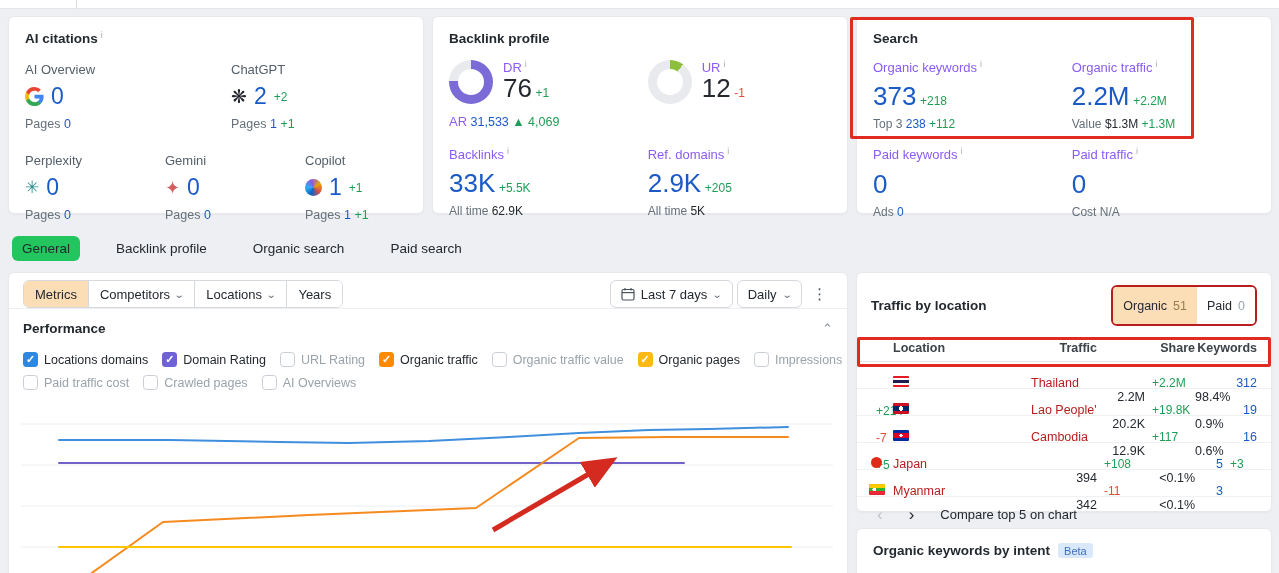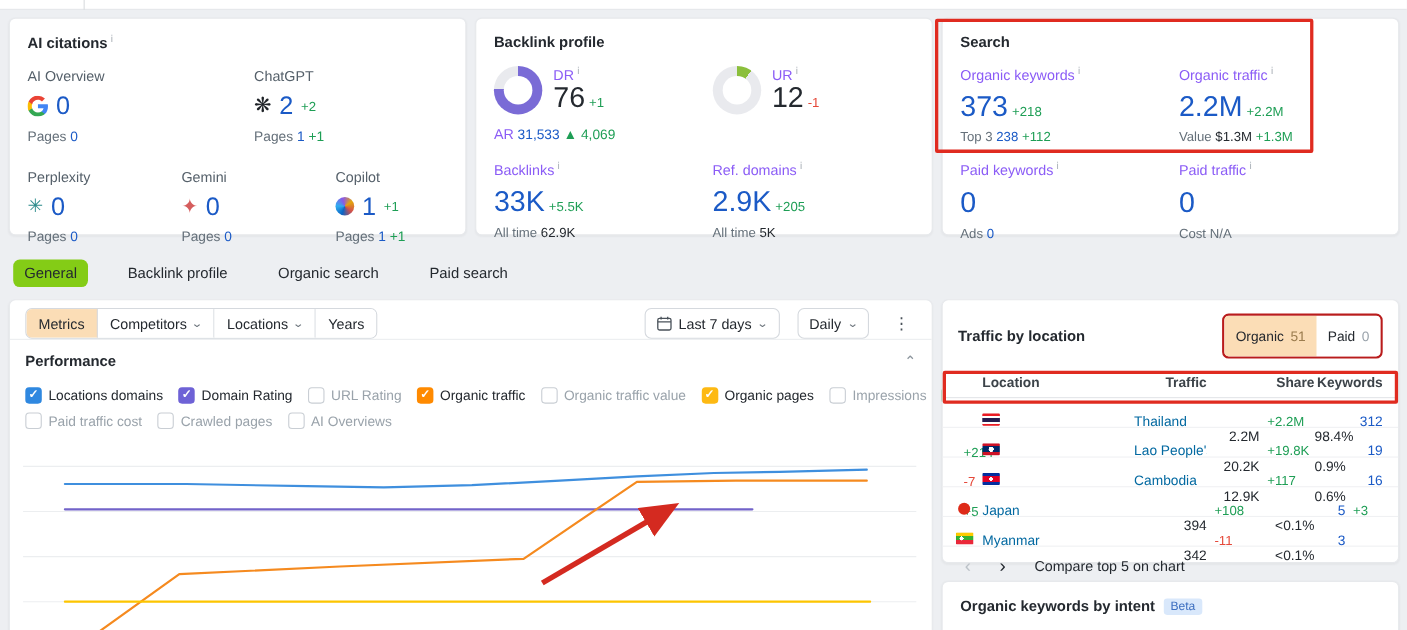--- a/index.html
+++ b/index.html
@@ -49,31 +49,31 @@
   .redbox { position:absolute; border:3px solid #e02b20; border-radius:2px; pointer-events:none; z-index:30; }
   #redbox-search { left:850px; top:17px; width:344px; height:122px; }
   #redbox-thailand { left:857px; top:337px; width:414px; height:30px; }
 
   
   #card-search { left:856px; top:16px; width:416px; height:198px; padding:14px 16px; }
 
   
   .tabs { position:absolute; left:8px; top:233px; height:30px; display:flex; align-items:center; gap:26px; padding-left:4px; font-size:13.5px; }
   .tab { color:#24292f; padding:5px 10px; border-radius:6px; cursor:pointer; }
-  .tab.active { background:#84cc16; }
+  .tab.active { background:#22c55e; }
 
   
   #card-main { left:8px; top:272px; width:840px; height:310px; }
   .toolbar { display:flex; align-items:flex-end; height:36px; padding:0 14px; border-bottom:1px solid #eceef0; }
   .segmented { display:flex; border:1px solid #d5d9de; border-radius:6px; overflow:hidden; height:28px; }
   .seg-btn { display:flex; align-items:center; gap:5px; padding:0 11px; font-size:13px; color:#24292f; border-right:1px solid #d5d9de; background:#fff; cursor:pointer; }
   .seg-btn:last-child { border-right:none; }
   .seg-btn.sel { background:#fbddb6; }
   .chev { font-size:10px; color:#6b737b; transform:scaleX(1.3); }
-  .tb-right { margin-left:auto; display:flex; align-items:center; gap:16px; }
+  .tb-right { margin-left:auto; display:flex; align-items:center; gap:4px; }
   .btn { display:flex; align-items:center; gap:6px; border:1px solid #d5d9de; border-radius:6px; height:28px; padding:0 10px; background:#fff; font-size:13px; color:#24292f; cursor:pointer; }
   .kebab { font-size:15px; color:#4a525a; padding:0 6px; cursor:pointer; letter-spacing:0; }
   .section-head { display:flex; align-items:center; padding:12px 14px 4px; }
   .collapse { margin-left:auto; color:#8b949c; font-size:13px; cursor:pointer; }
   .cb-rows { padding:4px 14px 0; }
   .cb-row { display:flex; gap:14px; margin-top:8px; flex-wrap:nowrap; }
   .cb-item { display:flex; align-items:center; gap:6px; white-space:nowrap; cursor:pointer; }
   .cb-box { width:15px; height:15px; border-radius:3.5px; border:1.5px solid #c9ced4; background:#fff; position:relative; flex:none; }
   .cb-box.on { border:none; }
   .cb-box.on::after { content:"✓"; position:absolute; left:0; top:0; width:15px; height:15px; color:#fff; font-size:11px; line-height:15px; text-align:center; font-weight:700; }
@@ -90,21 +90,21 @@
   .tg { display:flex; align-items:center; gap:6px; padding:0 10px; font-size:12.5px; cursor:pointer; background:#fff; color:#24292f; }
   .tg.sel { background:#fbddb6; }
   .tg .cnt { color:#9b7c4e; } .tg .cnt-dim { color:#9aa3ab; }
   .trow { display:grid; grid-template-columns:24px 1fr 66px 48px 50px 28px 34px; align-items:center; height:27px; padding:0 14px 0 12px; position:relative; font-size:12.5px; }
   .thead { color:#3c4349; font-weight:700; font-size:12.5px; height:28px; border-bottom:1px solid #e3e5e8; }
   .tbody-row { border-bottom:1px solid #f0f1f3; }
   .sharebar { position:absolute; left:0; top:0; bottom:0; background:#fdf1e0; z-index:0; }
   .trow > span { position:relative; z-index:1; }
   .t-right { text-align:right; }
   .t-delta { padding-left:7px; font-size:12px; }
-  .loc { color:#0369a1; white-space:nowrap; overflow:hidden; }
+  .loc { color:#b91c1c; white-space:nowrap; overflow:hidden; }
   .flag { width:16px; height:11px; display:inline-block; border-radius:1px; box-shadow:0 0 0 .5px rgba(0,0,0,.08) inset; }
   .flag-thailand { background:linear-gradient(180deg,#ed1c24 0 17%,#fff 17% 34%,#241d4f 34% 66%,#fff 66% 83%,#ed1c24 83%); }
   .flag-laos { background:radial-gradient(circle at 50% 50%, #fff 0 2.3px, rgba(0,0,0,0) 2.4px), linear-gradient(180deg,#ce1126 0 25%,#002868 25% 75%,#ce1126 75%); }
   .flag-cambodia { background:radial-gradient(circle at 50% 50%, #fff 0 1.6px, rgba(0,0,0,0) 1.7px), linear-gradient(180deg,#032ea1 0 27%,#e00025 27% 73%,#032ea1 73%); }
   .flag-japan { width:11px; height:11px; border-radius:50%; background:#de2a18; box-shadow:none; margin-left:2px; }
   .flag-myanmar { background:radial-gradient(circle at 32% 50%, #fff 0 1.8px, rgba(0,0,0,0) 1.9px), linear-gradient(180deg,#fecb00 0 33%,#34b233 33% 66%,#ea2839 66%); }
   .pager { display:flex; align-items:center; gap:26px; height:34px; padding:0 14px 0 20px; }
   .pg-arrow { font-size:17px; line-height:1; cursor:pointer; }
   .pg-prev { color:#bcc2c8; } .pg-next { color:#24292f; }
   .pg-label { font-size:13px; color:#24292f; cursor:pointer; }

